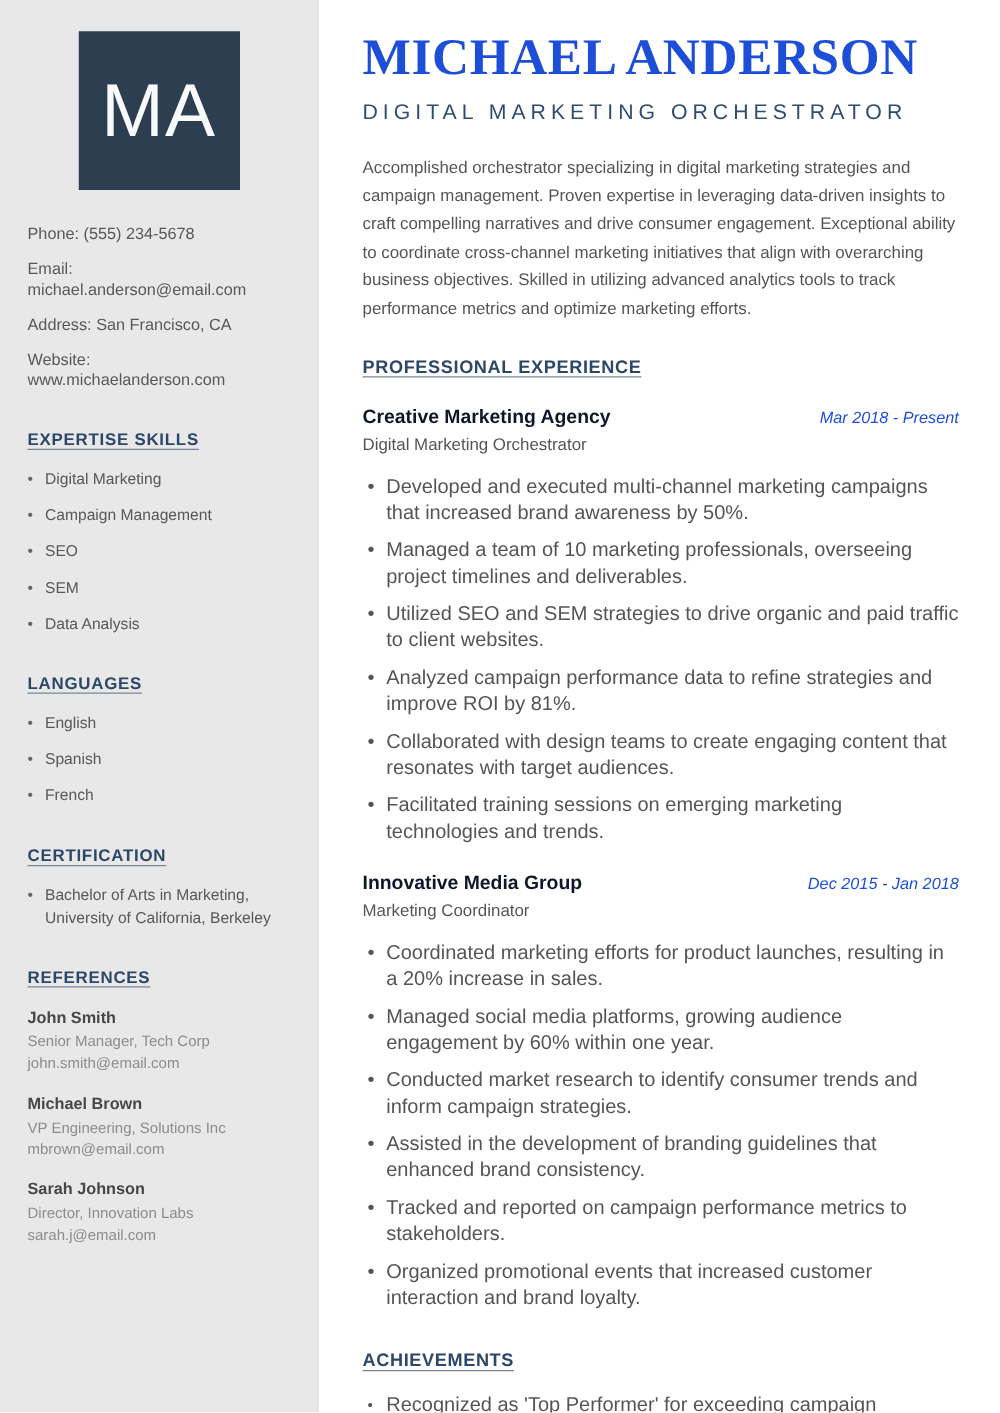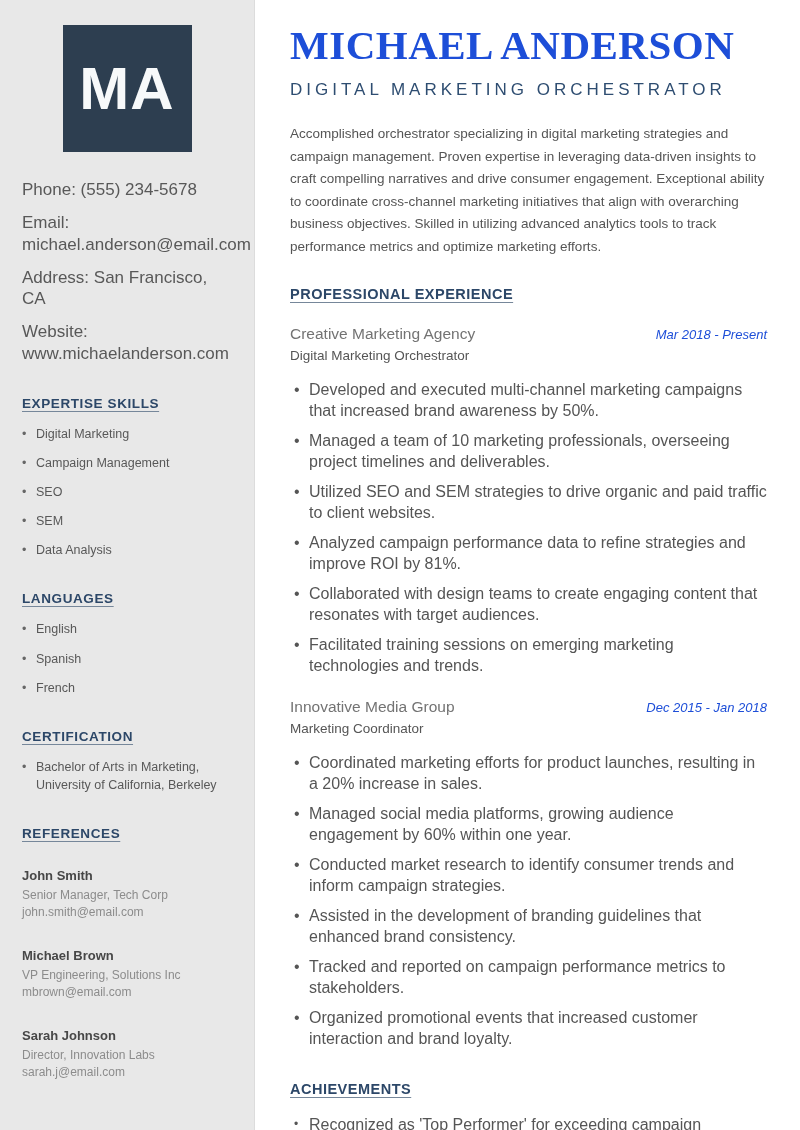--- a/index.html
+++ b/index.html
@@ -18,42 +18,42 @@
     background: #e8e8e8;
     border-right: 1px solid #dcdcdc;
     padding: 25px 22px 20px 22px;
   }
   .monogram {
     width: 129px; height: 127px;
     margin: 0 auto;
     background: #2d3e50;
     color: #f7f9fa;
     display: flex; align-items: center; justify-content: center;
-    font-size: 60px; font-weight: bold; letter-spacing: 1px;
+    font-size: 60px; font-weight: normal; letter-spacing: 1px;
   }
   .contact { margin-top: 27px; }
-  .contact-line { font-size: 17px; color: #585858; margin-bottom: 12px; line-height: 1.25; }
+  .contact-line { font-size: 13px; color: #585858; margin-bottom: 12px; line-height: 1.25; }
   .side-heading {
     display: inline-block;
     margin-top: 0;
     font-size: 13.5px; font-weight: bold; color: #2c4768;
     letter-spacing: 0.6px;
     text-decoration: underline;
     text-decoration-color: #76879a;
     text-underline-offset: 3px;
   }
   .side-section { margin-top: 30px; }
   .side-list { list-style: none; margin-top: 13px; }
   .side-list li {
     font-size: 12.5px; color: #585858;
     padding-left: 14px; position: relative;
     margin-bottom: 11px; line-height: 1.45;
   }
   .side-list li::before { content: "•"; position: absolute; left: 0; color: #666; }
-  .ref-person { margin-top: 26px; }
+  .ref-person { margin-top: 15px; }
   .ref-name { font-size: 13px; font-weight: bold; color: #474747; margin-bottom: 4px; }
   .ref-detail { font-size: 12px; color: #8c8c8c; line-height: 1.45; }
 
   
   .main { flex: 1; background: #ffffff; padding: 24px 33px 0 35px; }
   .name {
     font-size: 41px; font-weight: bold; color: #1d4ed8;
     letter-spacing: 0.5px; line-height: 1.05; font-family: Liberation Serif, serif;
   }
   .job-title-header {
@@ -68,21 +68,21 @@
     display: inline-block;
     font-size: 14.5px; font-weight: bold; color: #2c4768;
     letter-spacing: 0.5px;
     text-decoration: underline;
     text-decoration-color: #76879a;
     text-underline-offset: 3px;
   }
   .experience-section { margin-top: 27px; }
   .job { margin-top: 22px; }
   .job-header { display: flex; justify-content: space-between; align-items: baseline; }
-  .company { font-size: 15.5px; font-weight: normal; color: #737373; }
+  .company { font-size: 15.5px; font-weight: bold; color: #0f172a; }
   .dates { font-size: 13px; font-style: italic; color: #1d4ed8; white-space: nowrap; }
   .role { margin-top: 5px; font-size: 13.5px; color: #555555; }
   .bullets { list-style: none; margin-top: 16px; }
   .bullets li {
     font-size: 16px; color: #555555; line-height: 21px;
     padding-left: 19px; position: relative; margin-bottom: 9px;
   }
   .bullets li::before { content: "•"; position: absolute; left: 4px; color: #555; }
   .achievements-section { margin-top: 31px; }
   .achievements-section .bullets li::before { font-size: 12px; }

